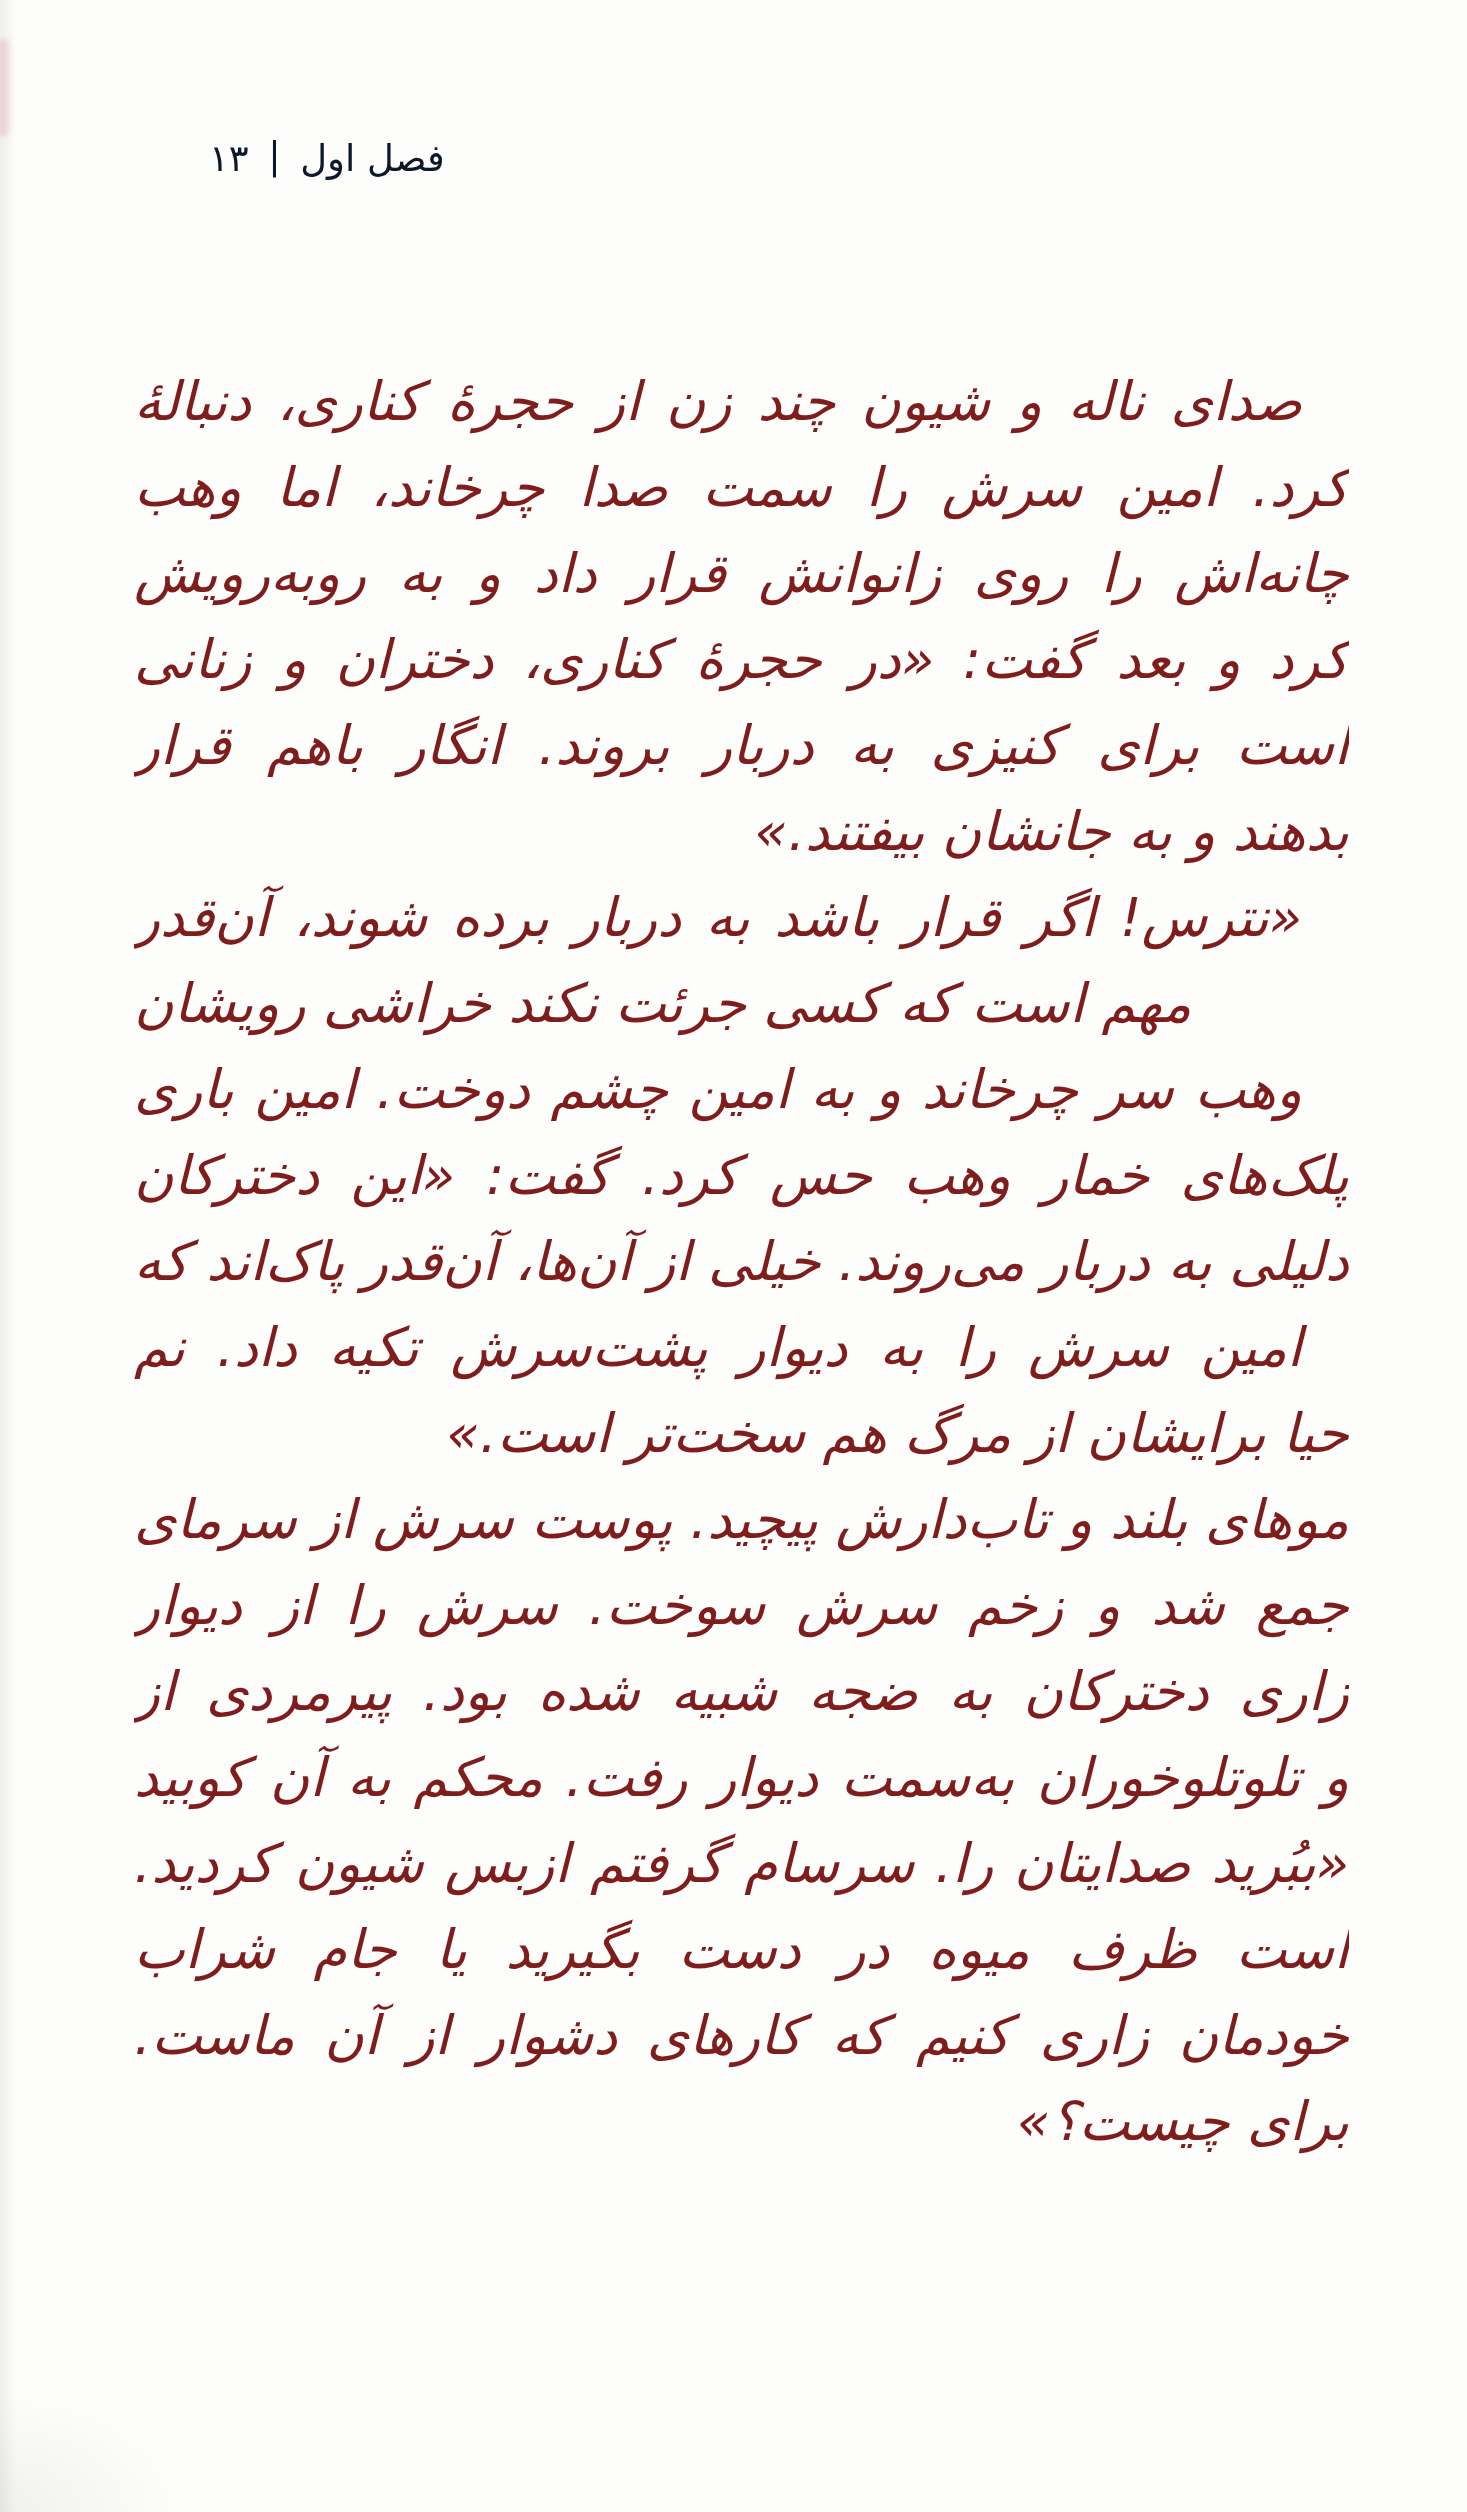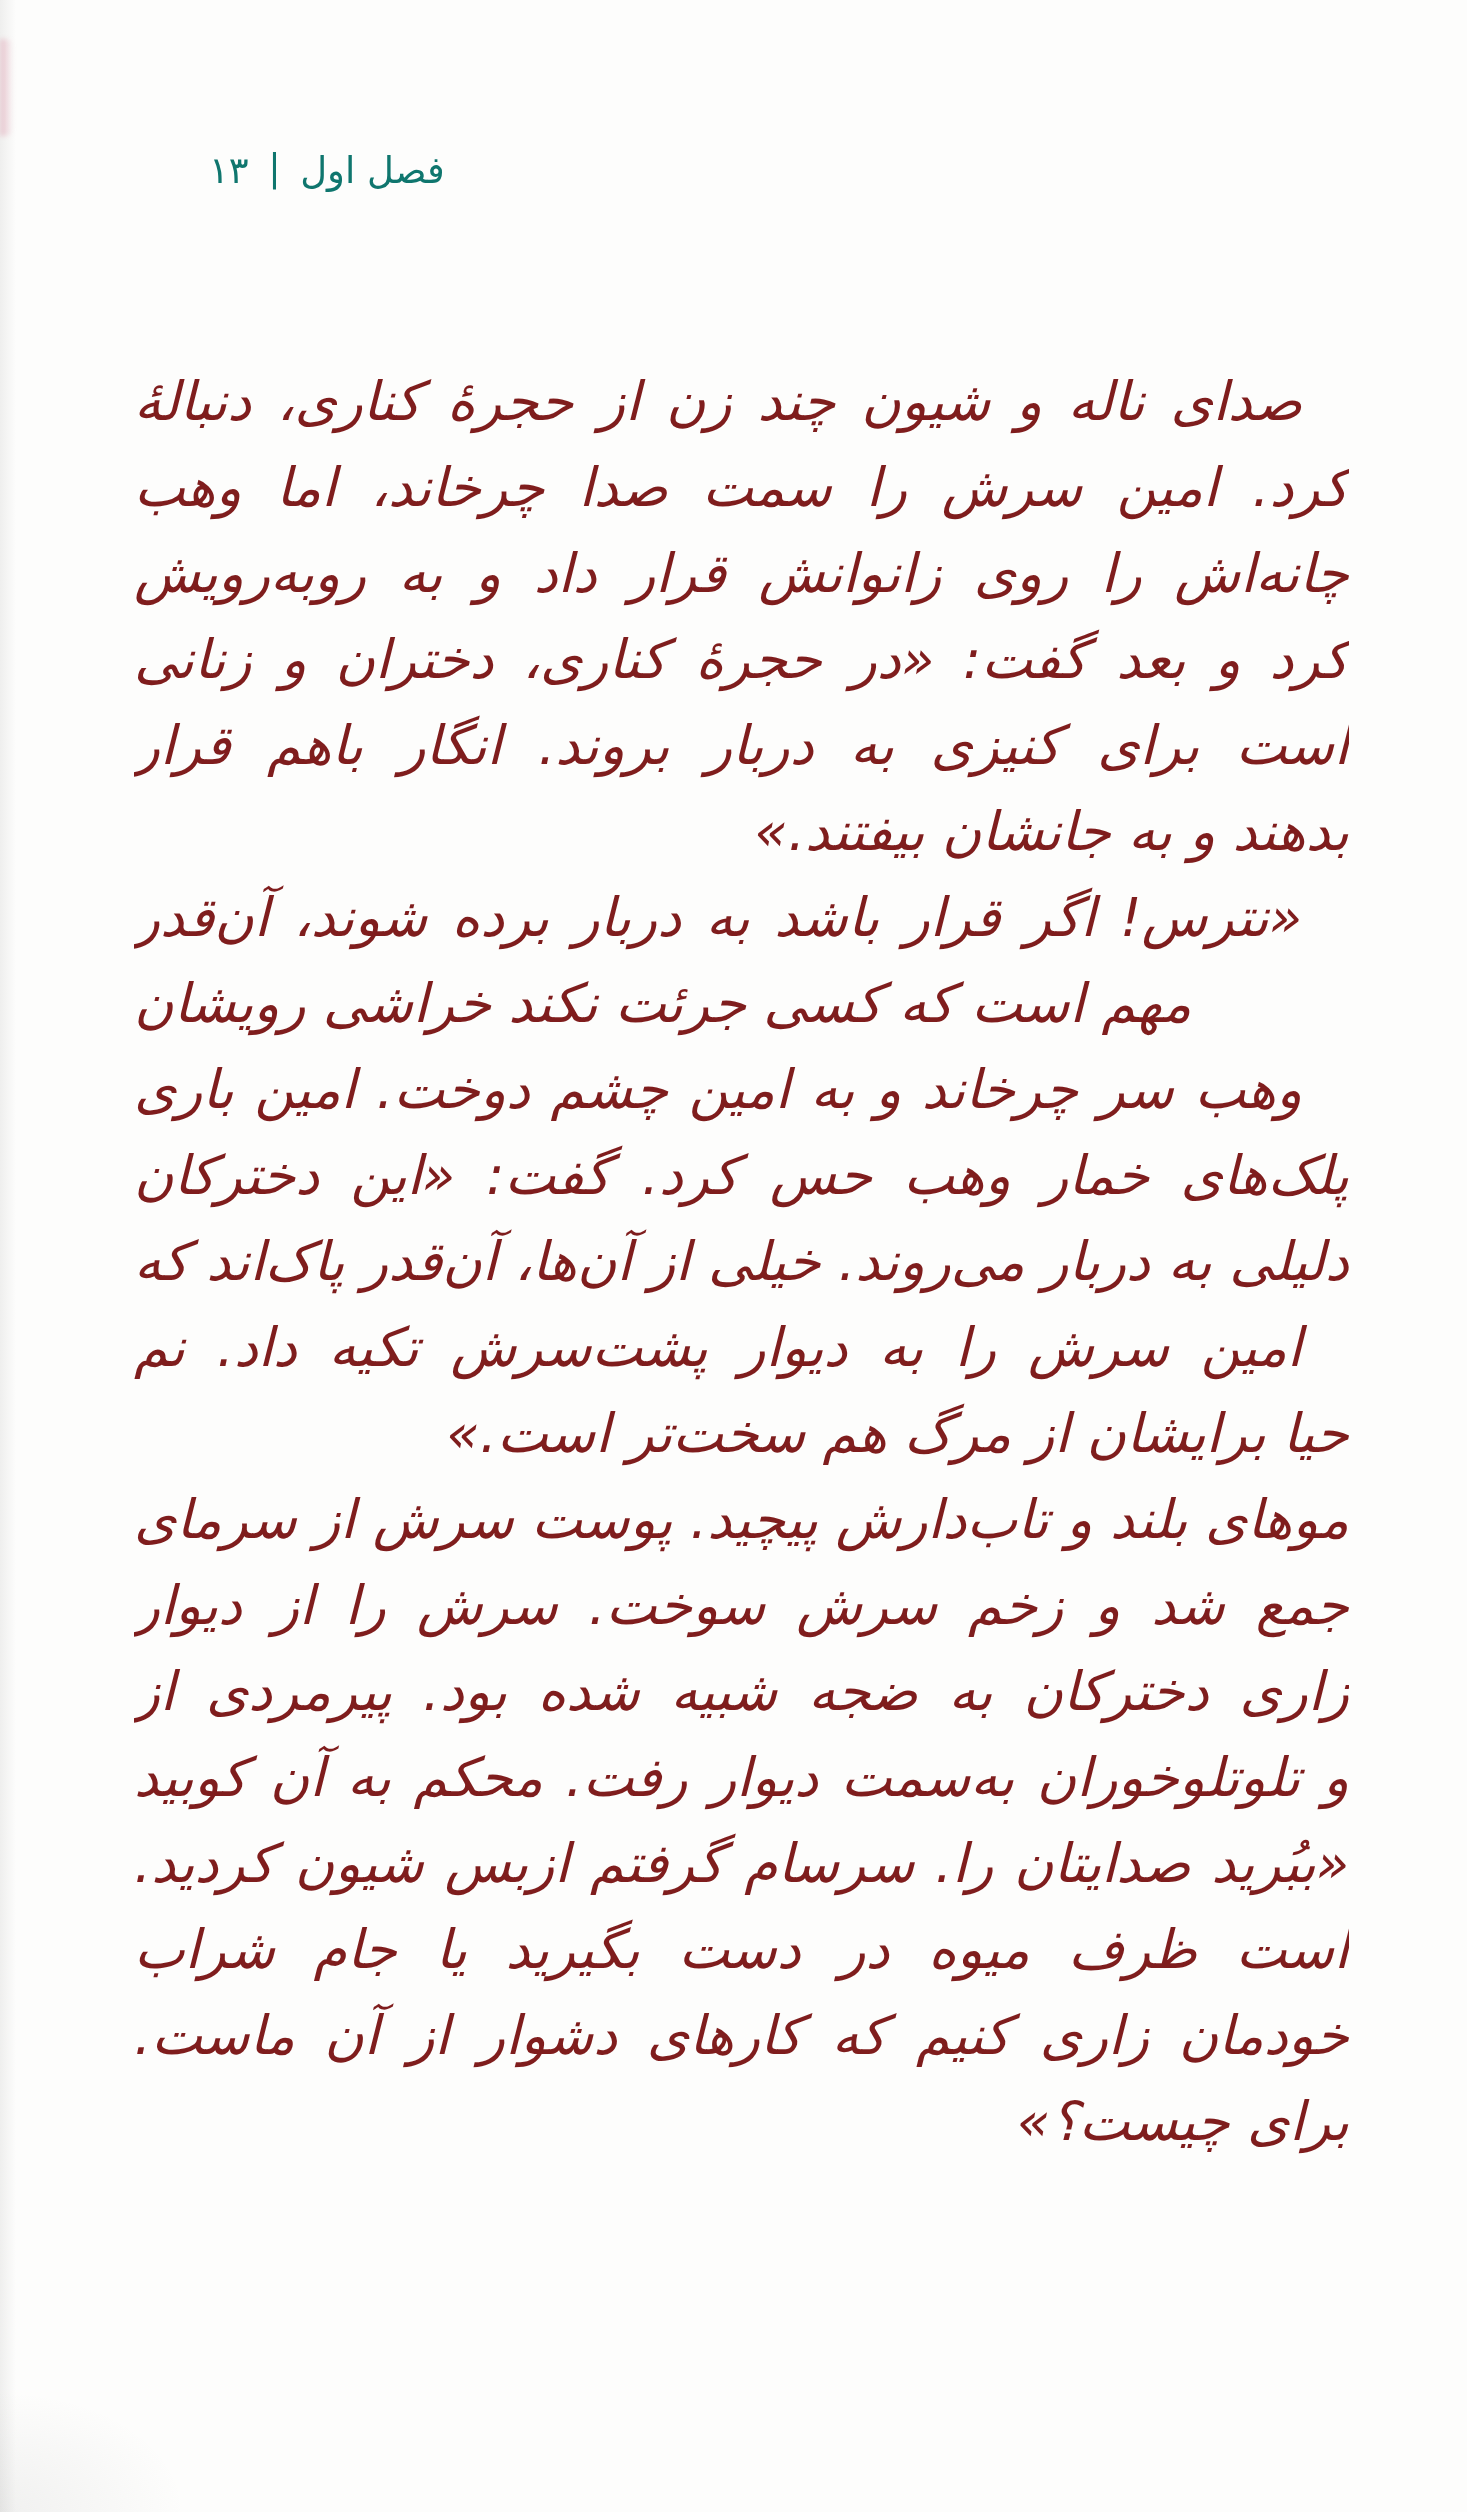--- a/index.html
+++ b/index.html
@@ -29,26 +29,26 @@
     left: 0; top: 0; bottom: 0; width: 16px;
     background: linear-gradient(to right, rgba(110,110,110,0.10), rgba(110,110,110,0));
   }
   .artifact-bottom-left {
     left: 0; bottom: 0; width: 187px; height: 122px;
     background: radial-gradient(ellipse at 0% 100%, rgba(90,90,90,0.08), rgba(90,90,90,0) 70%);
   }
   .running-head {
     position: absolute;
     left: 209px;
-    top: 146px;
+    top: 134px;
     font-size: 37px;
     line-height: 49px;
     white-space: nowrap;
     direction: rtl;
-    color: #0f766e;
+    color: #0f172a;
   }
   .running-head .sep {
     display: inline-block;
     margin: 0 19.5px;
     transform: translateY(-1.6px);
   }
   .text-block {
     position: absolute;
     top: 359px;
     right: 118px;

